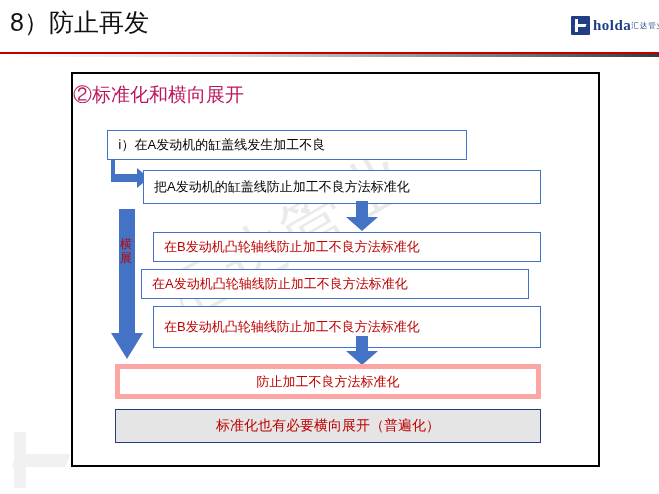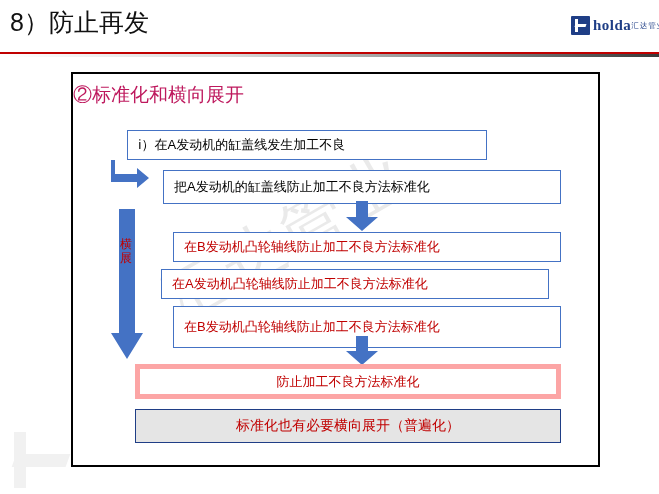--- a/index.html
+++ b/index.html
@@ -184,21 +184,20 @@
 
   
   .box {
     position: absolute;
     box-sizing: border-box;
     display: flex;
     align-items: center;
     background: #ffffff;
     font-size: 13px;
     white-space: nowrap;
-    margin-left: 20px;
   }
   .box.thin-blue {
     border: 1px solid #4472c4;
   }
   .box.thin-gray {
     border: 5px solid #fca5a5;
   }
   .box.center {
     justify-content: center;
   }

